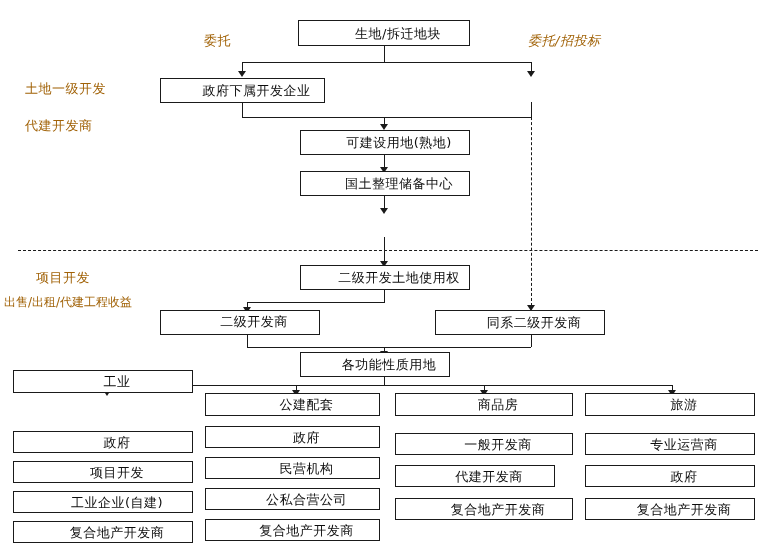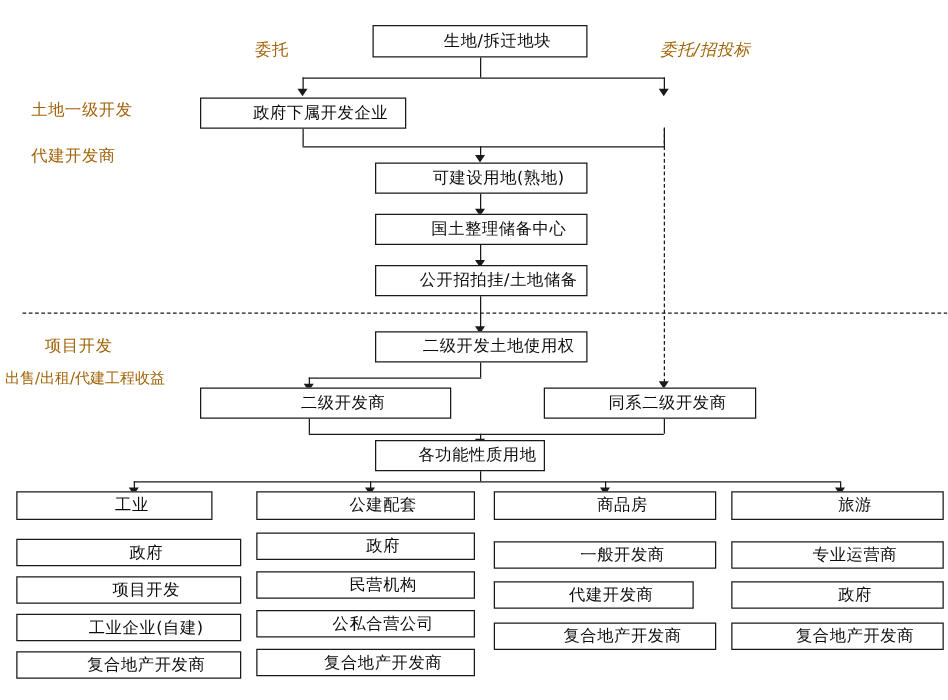--- a/index.html
+++ b/index.html
@@ -112,60 +112,59 @@
   <div class="box" style="left:300px; top:130px; width:170px; height:25px;">可建设用地(熟地)</div>
 
   <div class="vline" style="left:384px; top:155px; height:14px;"></div>
   <div class="arrow" style="left:380px; top:167px;"></div>
 
   <div class="box" style="left:300px; top:171px; width:170px; height:25px;">国土整理储备中心</div>
 
   <div class="vline" style="left:384px; top:196px; height:14px;"></div>
   <div class="arrow" style="left:380px; top:208px;"></div>
 
-  <div class="box" style="left:300px; top:212px; width:170px; height:25px;">公开招拍挂/土地储备</div>
 
   <div class="vline" style="left:384px; top:237px; height:26px;"></div>
   <div class="arrow" style="left:380px; top:261px;"></div>
 
   <div class="box" style="left:300px; top:265px; width:170px; height:25px;">二级开发土地使用权</div>
 
   <div class="vline" style="left:384px; top:290px; height:12px;"></div>
   <div class="hline" style="left:247px; top:302px; width:138px;"></div>
   <div class="vline" style="left:247px; top:302px; height:7px;"></div>
   <div class="arrow" style="left:243px; top:307px;"></div>
 
-  <div class="box" style="left:160px; top:310px; width:201px; height:25px;font-family:Liberation Mono, monospace;">二级开发商</div>
+  <div class="box" style="left:160px; top:310px; width:160px; height:25px;font-family:Liberation Mono, monospace;">二级开发商</div>
 
   <div class="box" style="left:435px; top:310px; width:170px; height:25px;">同系二级开发商</div>
 
   <div class="vline" style="left:247px; top:335px; height:12px;"></div>
   <div class="hline" style="left:247px; top:347px; width:284px;"></div>
   <div class="vline" style="left:531px; top:335px; height:12px;"></div>
   <div class="vline" style="left:384px; top:347px; height:7px;"></div>
   <div class="arrow" style="left:380px; top:351px;"></div>
 
-  <div class="box" style="left:300px; top:352px; width:136px; height:25px;">各功能性质用地</div>
+  <div class="box" style="left:300px; top:352px; width:150px; height:25px;">各功能性质用地</div>
 
   <div class="vline" style="left:384px; top:377px; height:8px;"></div>
   <div class="hline" style="left:107px; top:385px; width:565px;"></div>
 
   <div class="vline" style="left:107px; top:385px; height:7px;"></div>
   <div class="arrow" style="left:103px; top:390px;"></div>
 
   <div class="vline" style="left:296px; top:385px; height:7px;"></div>
   <div class="arrow" style="left:292px; top:390px;"></div>
 
   <div class="vline" style="left:484px; top:385px; height:7px;"></div>
   <div class="arrow" style="left:480px; top:390px;"></div>
 
   <div class="vline" style="left:672px; top:385px; height:7px;"></div>
   <div class="arrow" style="left:668px; top:390px;"></div>
 
-  <div class="box" style="left:13px; top:393px; width:157px; height:23px;">工业</div>
+  <div class="box" style="left:13px; top:370px; width:180px; height:23px;">工业</div>
   <div class="box" style="left:13px; top:431px; width:180px; height:22px;">政府</div>
   <div class="box" style="left:13px; top:461px; width:180px; height:22px;">项目开发</div>
   <div class="box" style="left:13px; top:491px; width:180px; height:22px;">工业企业(自建)</div>
   <div class="box" style="left:13px; top:521px; width:180px; height:22px;">复合地产开发商</div>
 
   <div class="box" style="left:205px; top:393px; width:175px; height:23px;">公建配套</div>
   <div class="box" style="left:205px; top:426px; width:175px; height:22px;">政府</div>
   <div class="box" style="left:205px; top:488px; width:175px; height:22px;">公私合营公司</div>
   <div class="box" style="left:205px; top:457px; width:175px; height:22px;">民营机构</div>
   <div class="box" style="left:205px; top:519px; width:175px; height:22px;">复合地产开发商</div>

